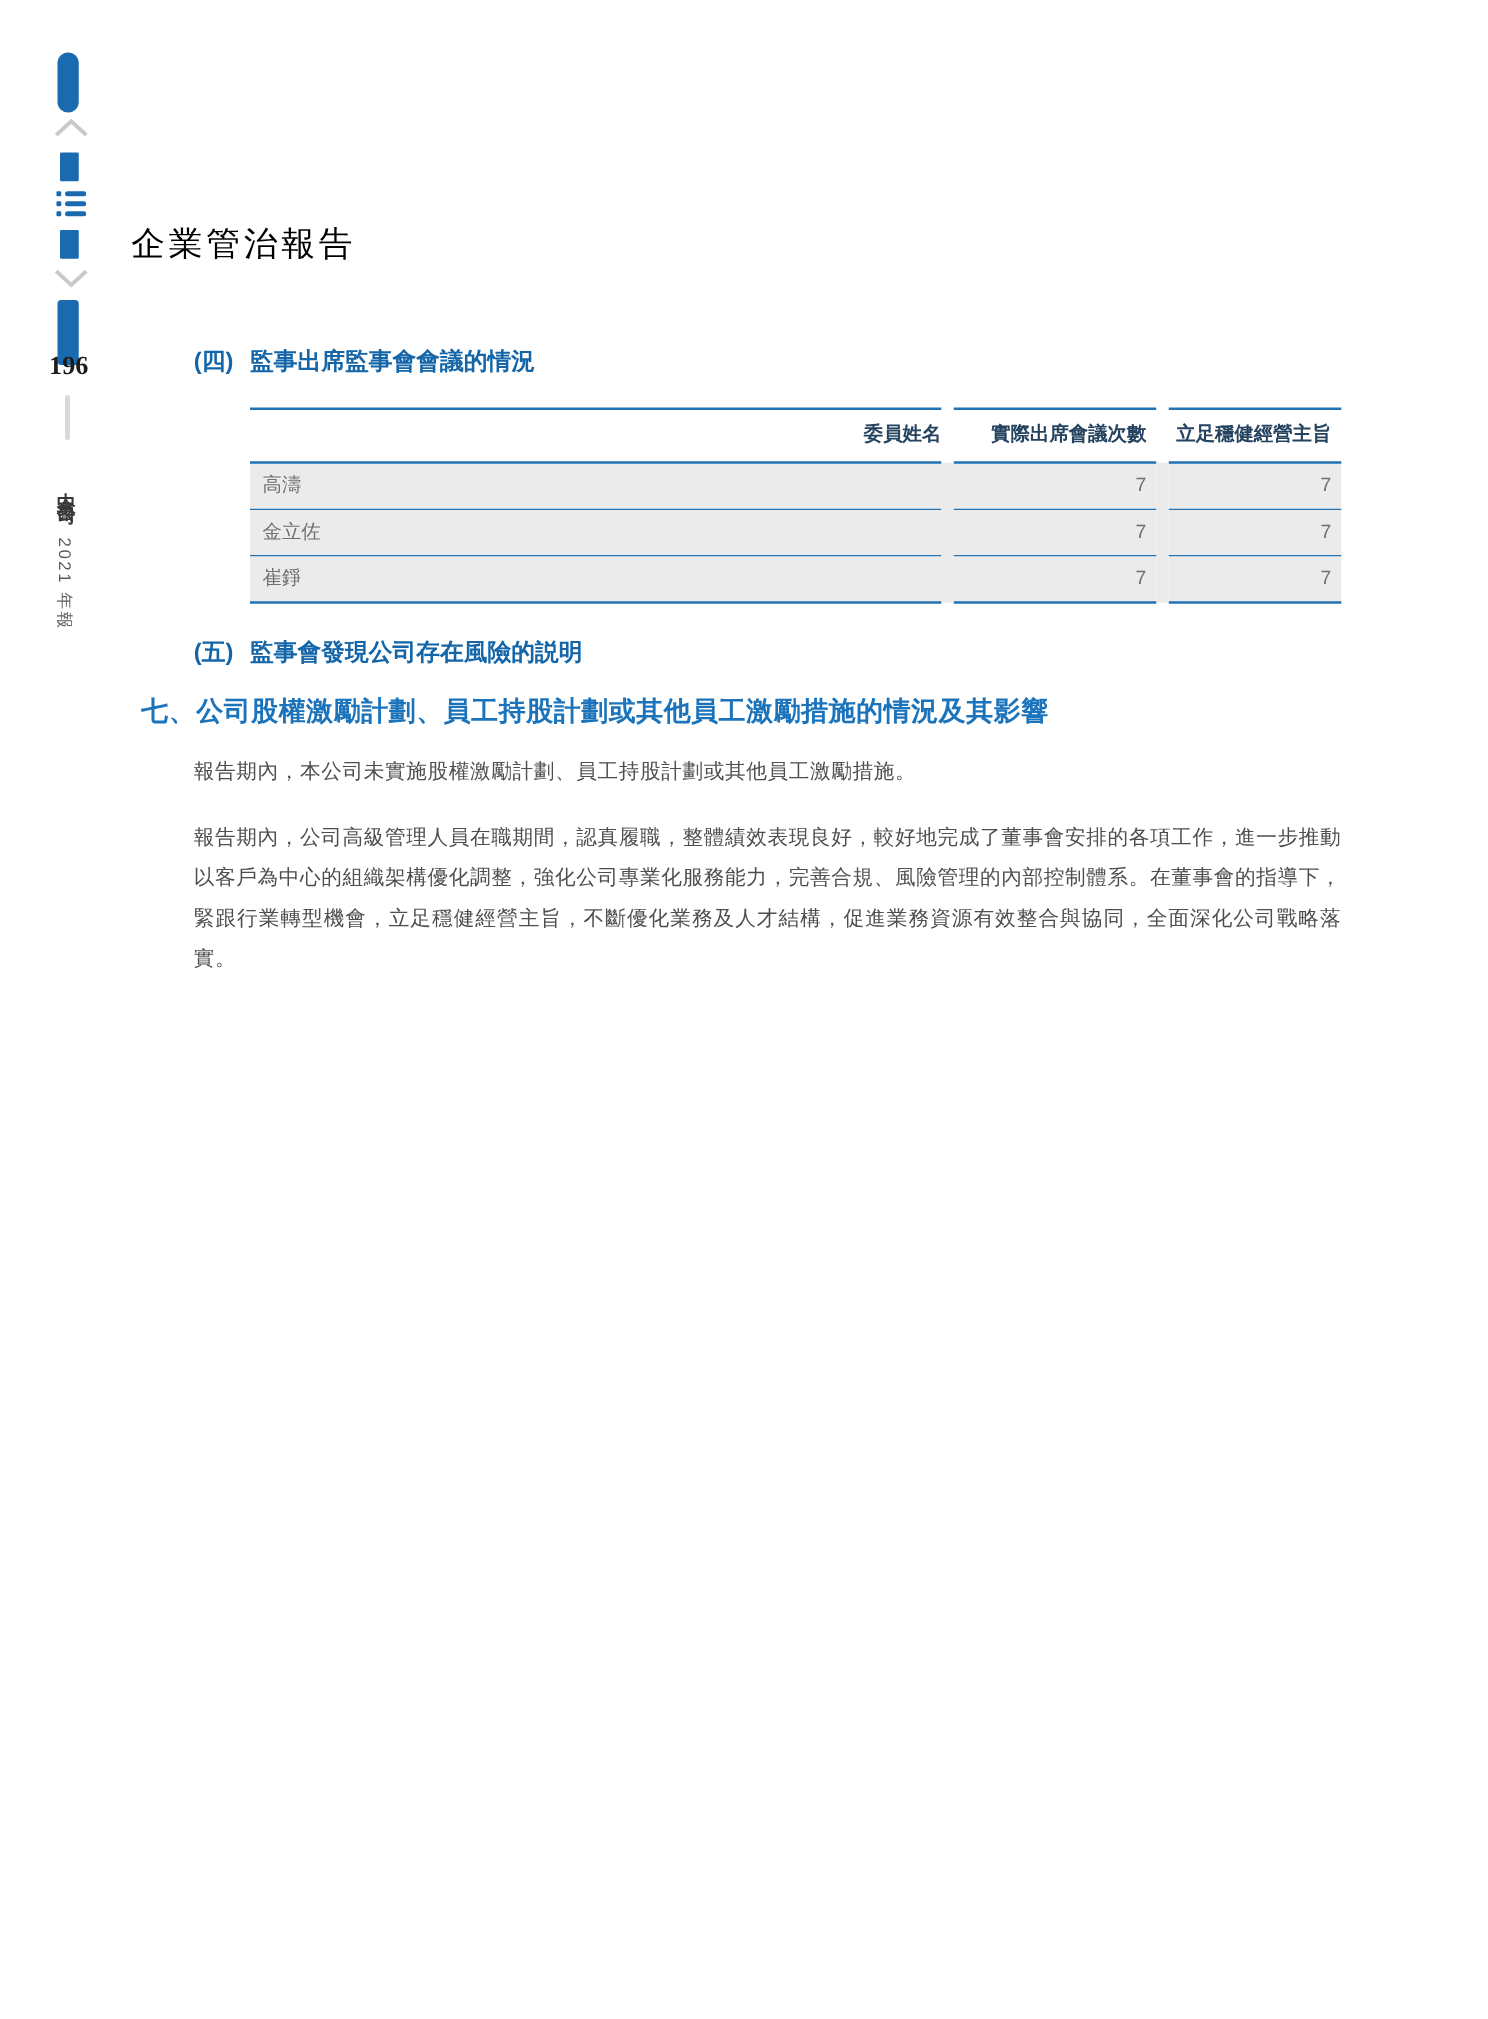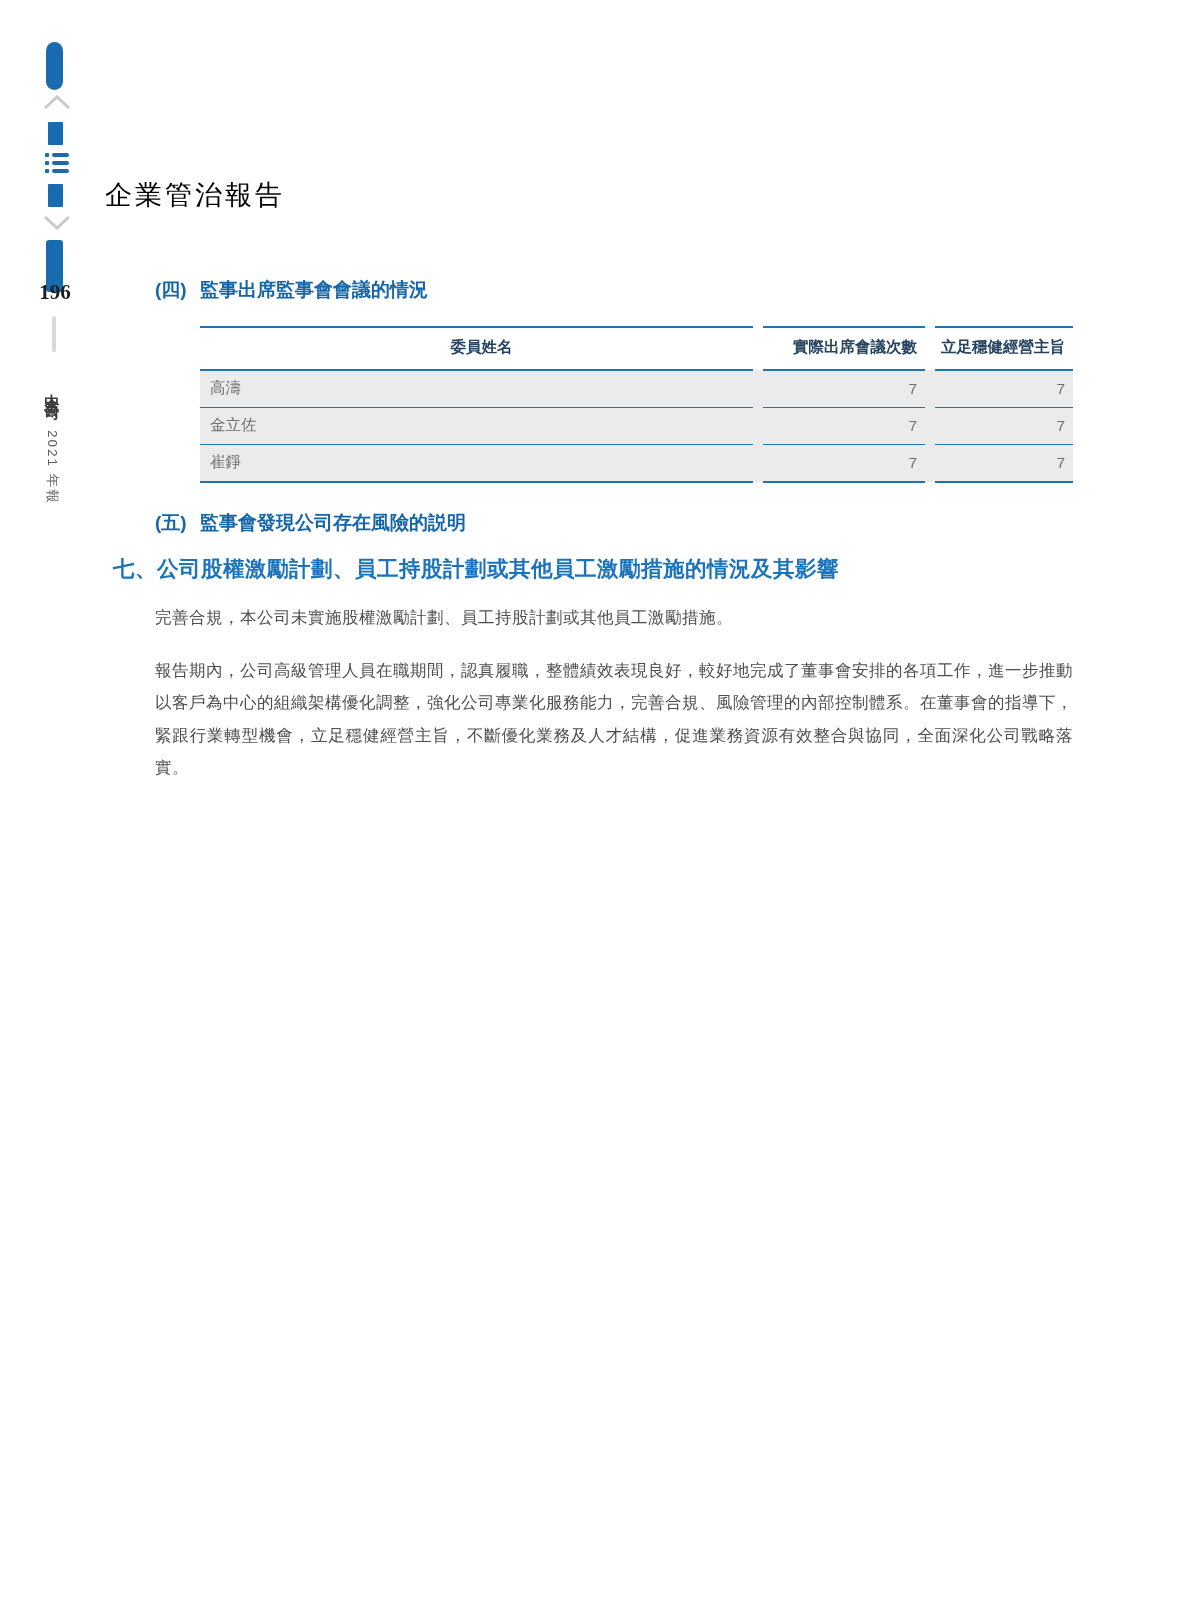--- a/index.html
+++ b/index.html
@@ -60,21 +60,21 @@
 
   table.att{border-collapse:collapse;margin-left:87px;margin-top:23px;width:873px;
     table-layout:fixed;font-size:15.5px;}
   table.att col.c1{width:553px;}
   table.att col.sp{width:10px;}
   table.att col.c2{width:162px;}
   table.att col.c3{width:138px;}
   table.att th{border-top:2px solid var(--table-line);border-bottom:2px solid var(--table-line);
     font-weight:600;color:var(--table-header-text);padding:9px 0 11px;}
   table.att th.sp{border:none;}
-  table.att th.c1{text-align:center;padding-left:10px;}
+  table.att th.c1{text-align:right;padding-left:10px;}
   table.att th.c2,table.att th.c3{text-align:right;padding-right:8px;}
   table.att td{background:var(--row-fill);border-bottom:1px solid var(--table-line);
     color:var(--table-text);padding:7px 0 8px;margin-left:40px;}
   table.att td.sp{border-bottom:none;}
   table.att td.c1{text-align:left;padding-left:10px;}
   table.att td.c2,table.att td.c3{text-align:right;padding-right:8px;}
   table.att tr:last-child td{border-bottom:2px solid var(--table-line);}
   table.att tr:last-child td.sp{border-bottom:none;}
 
   .body-para{margin-left:42px;width:918px;font-size:16.5px;line-height:32.5px;
@@ -180,17 +180,17 @@
     </table>
 
     <div class="sub-heading s5">
       <span class="num">(五)</span>
       <span class="ttl">監事會發現公司存在風險的説明</span>
     </div>
 
 
     <div class="big-heading">七、公司股權激勵計劃、員工持股計劃或其他員工激勵措施的情況及其影響</div>
 
-    <p class="body-para p71">完善合規，本公司未實施股權激勵計劃、員工持股計劃或其他員工激勵措施。</p>
+    <p class="body-para p71">報告期內，本公司未實施股權激勵計劃、員工持股計劃或其他員工激勵措施。</p>
     <p class="body-para p73">報告期內，公司高級管理人員在職期間，認真履職，整體績效表現良好，較好地完成了董事會安排的各項工作，進一步推動以客戶為中心的組織架構優化調整，強化公司專業化服務能力，完善合規、風險管理的內部控制體系。在董事會的指導下，緊跟行業轉型機會，立足穩健經營主旨，不斷優化業務及人才結構，促進業務資源有效整合與協同，全面深化公司戰略落實。</p>
 
   </div>
 </div>
 
 </body></html>

